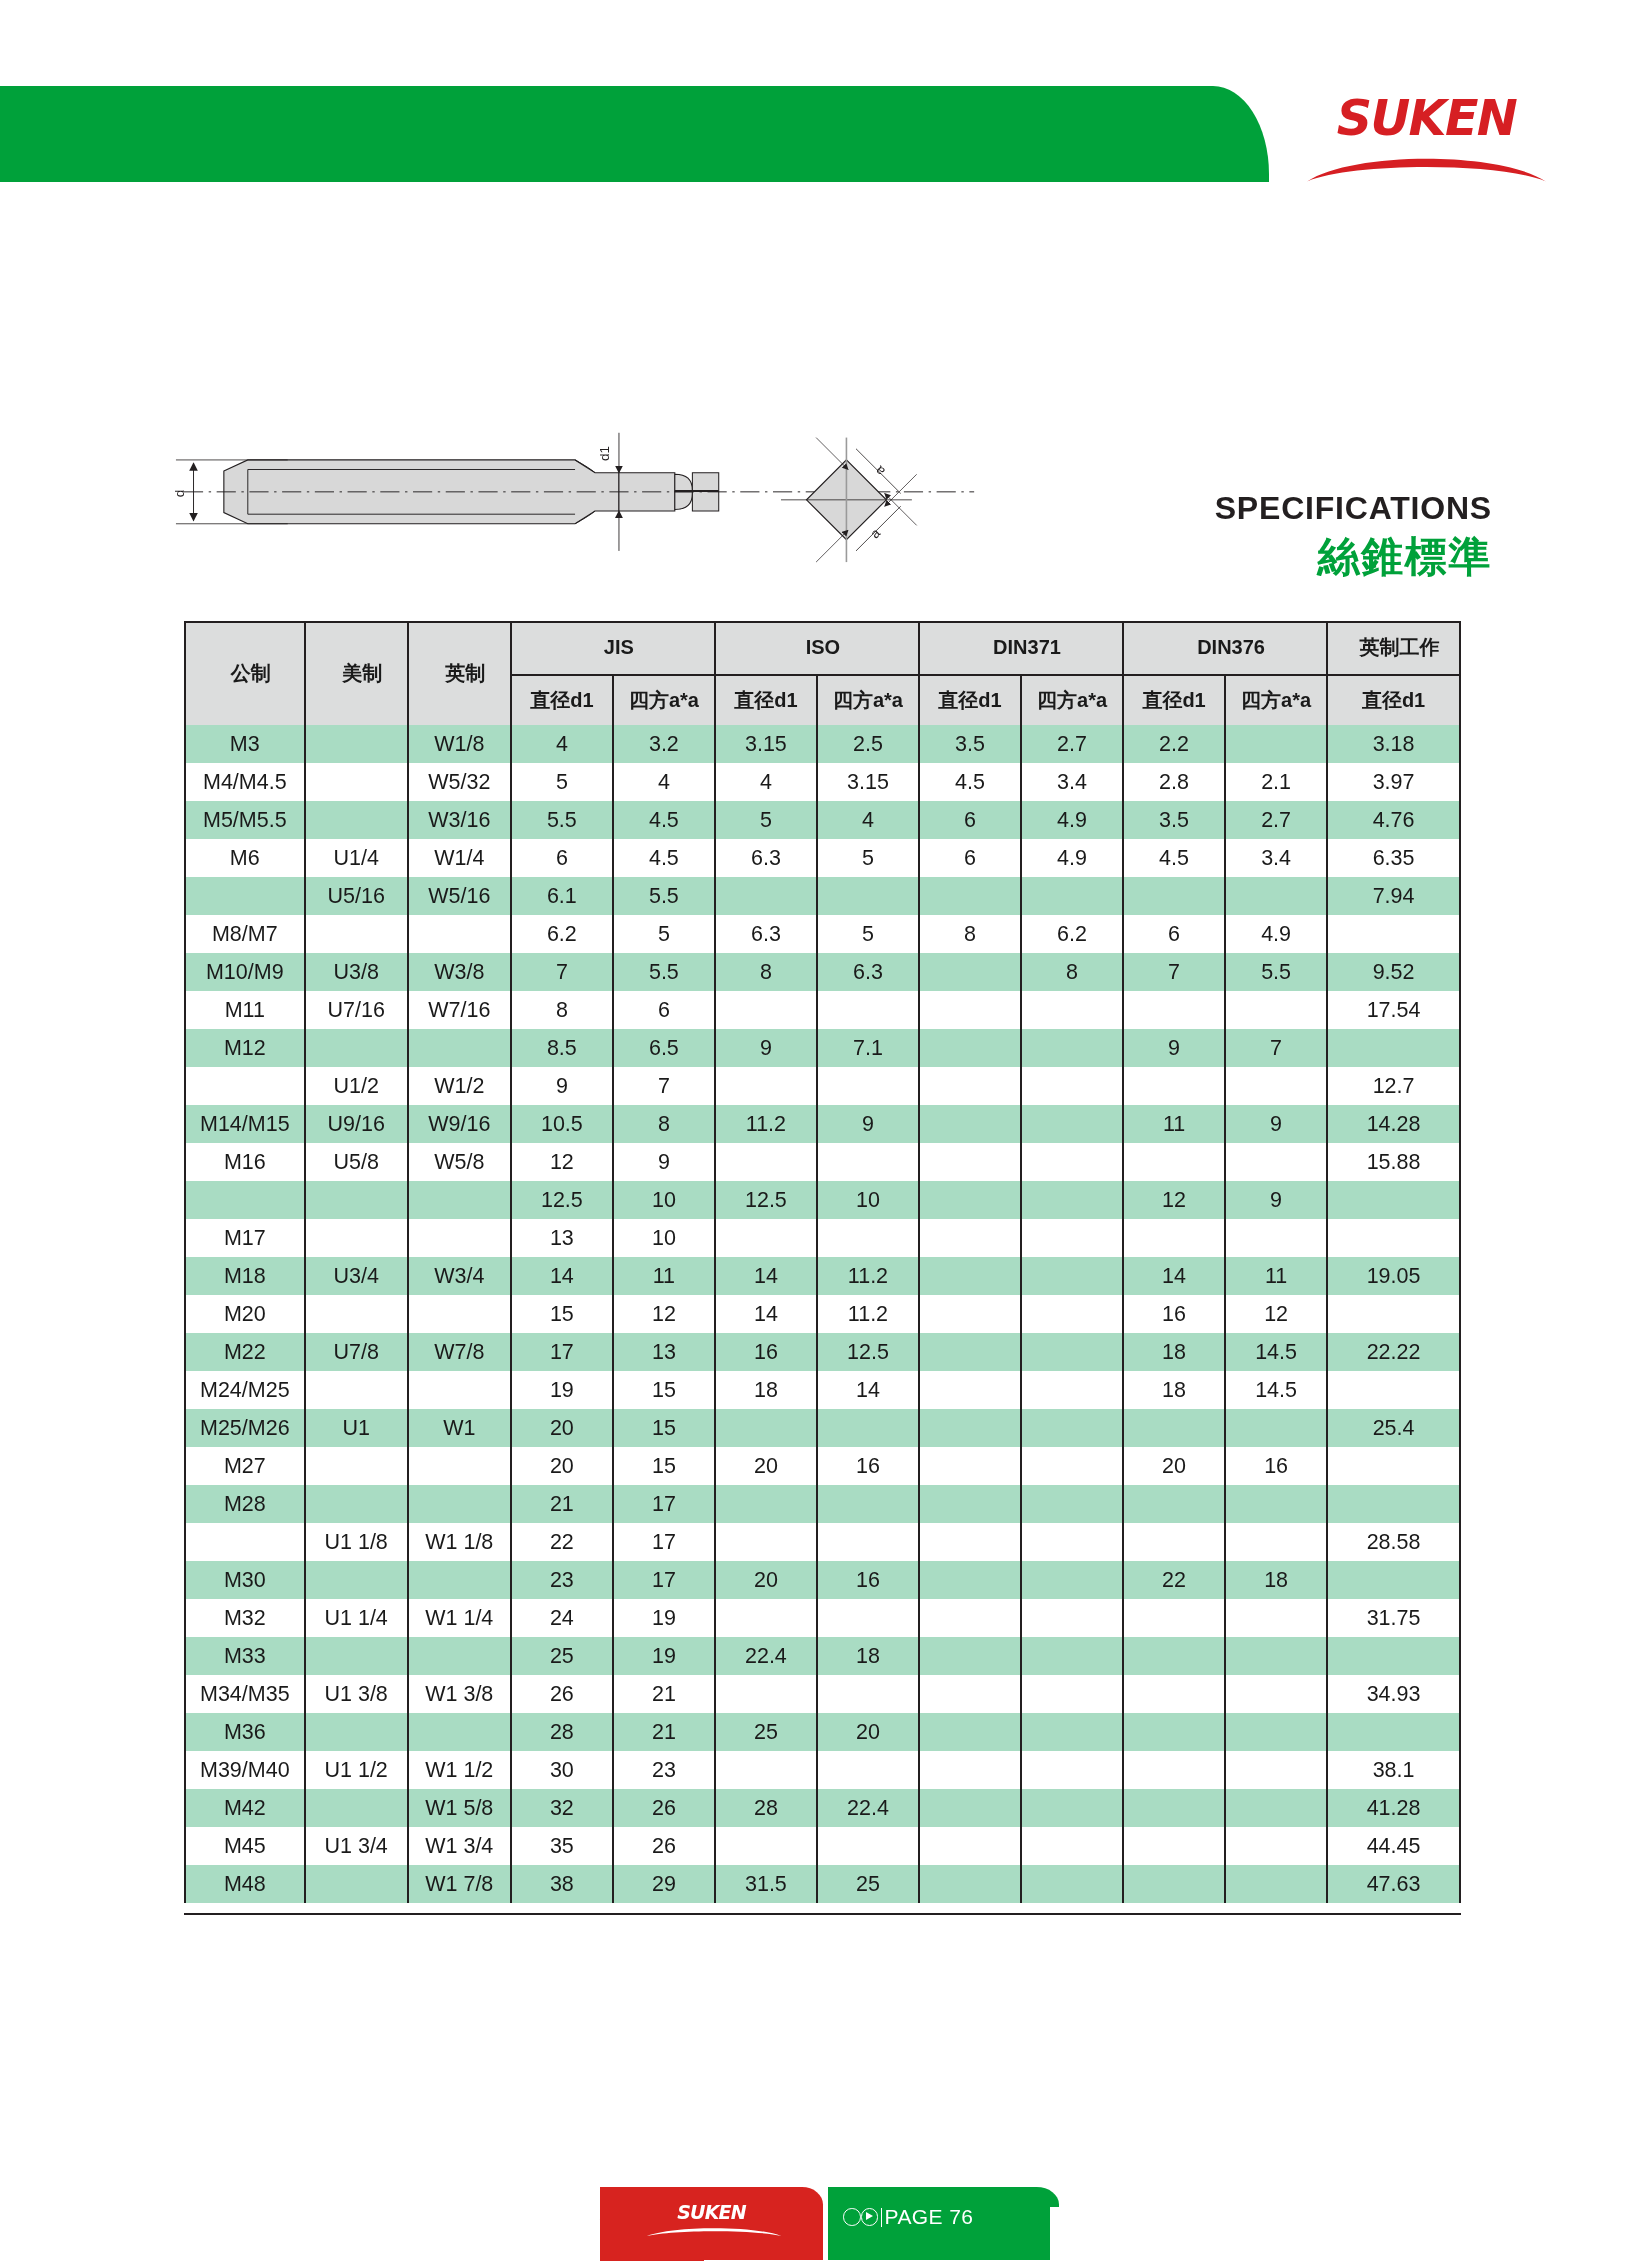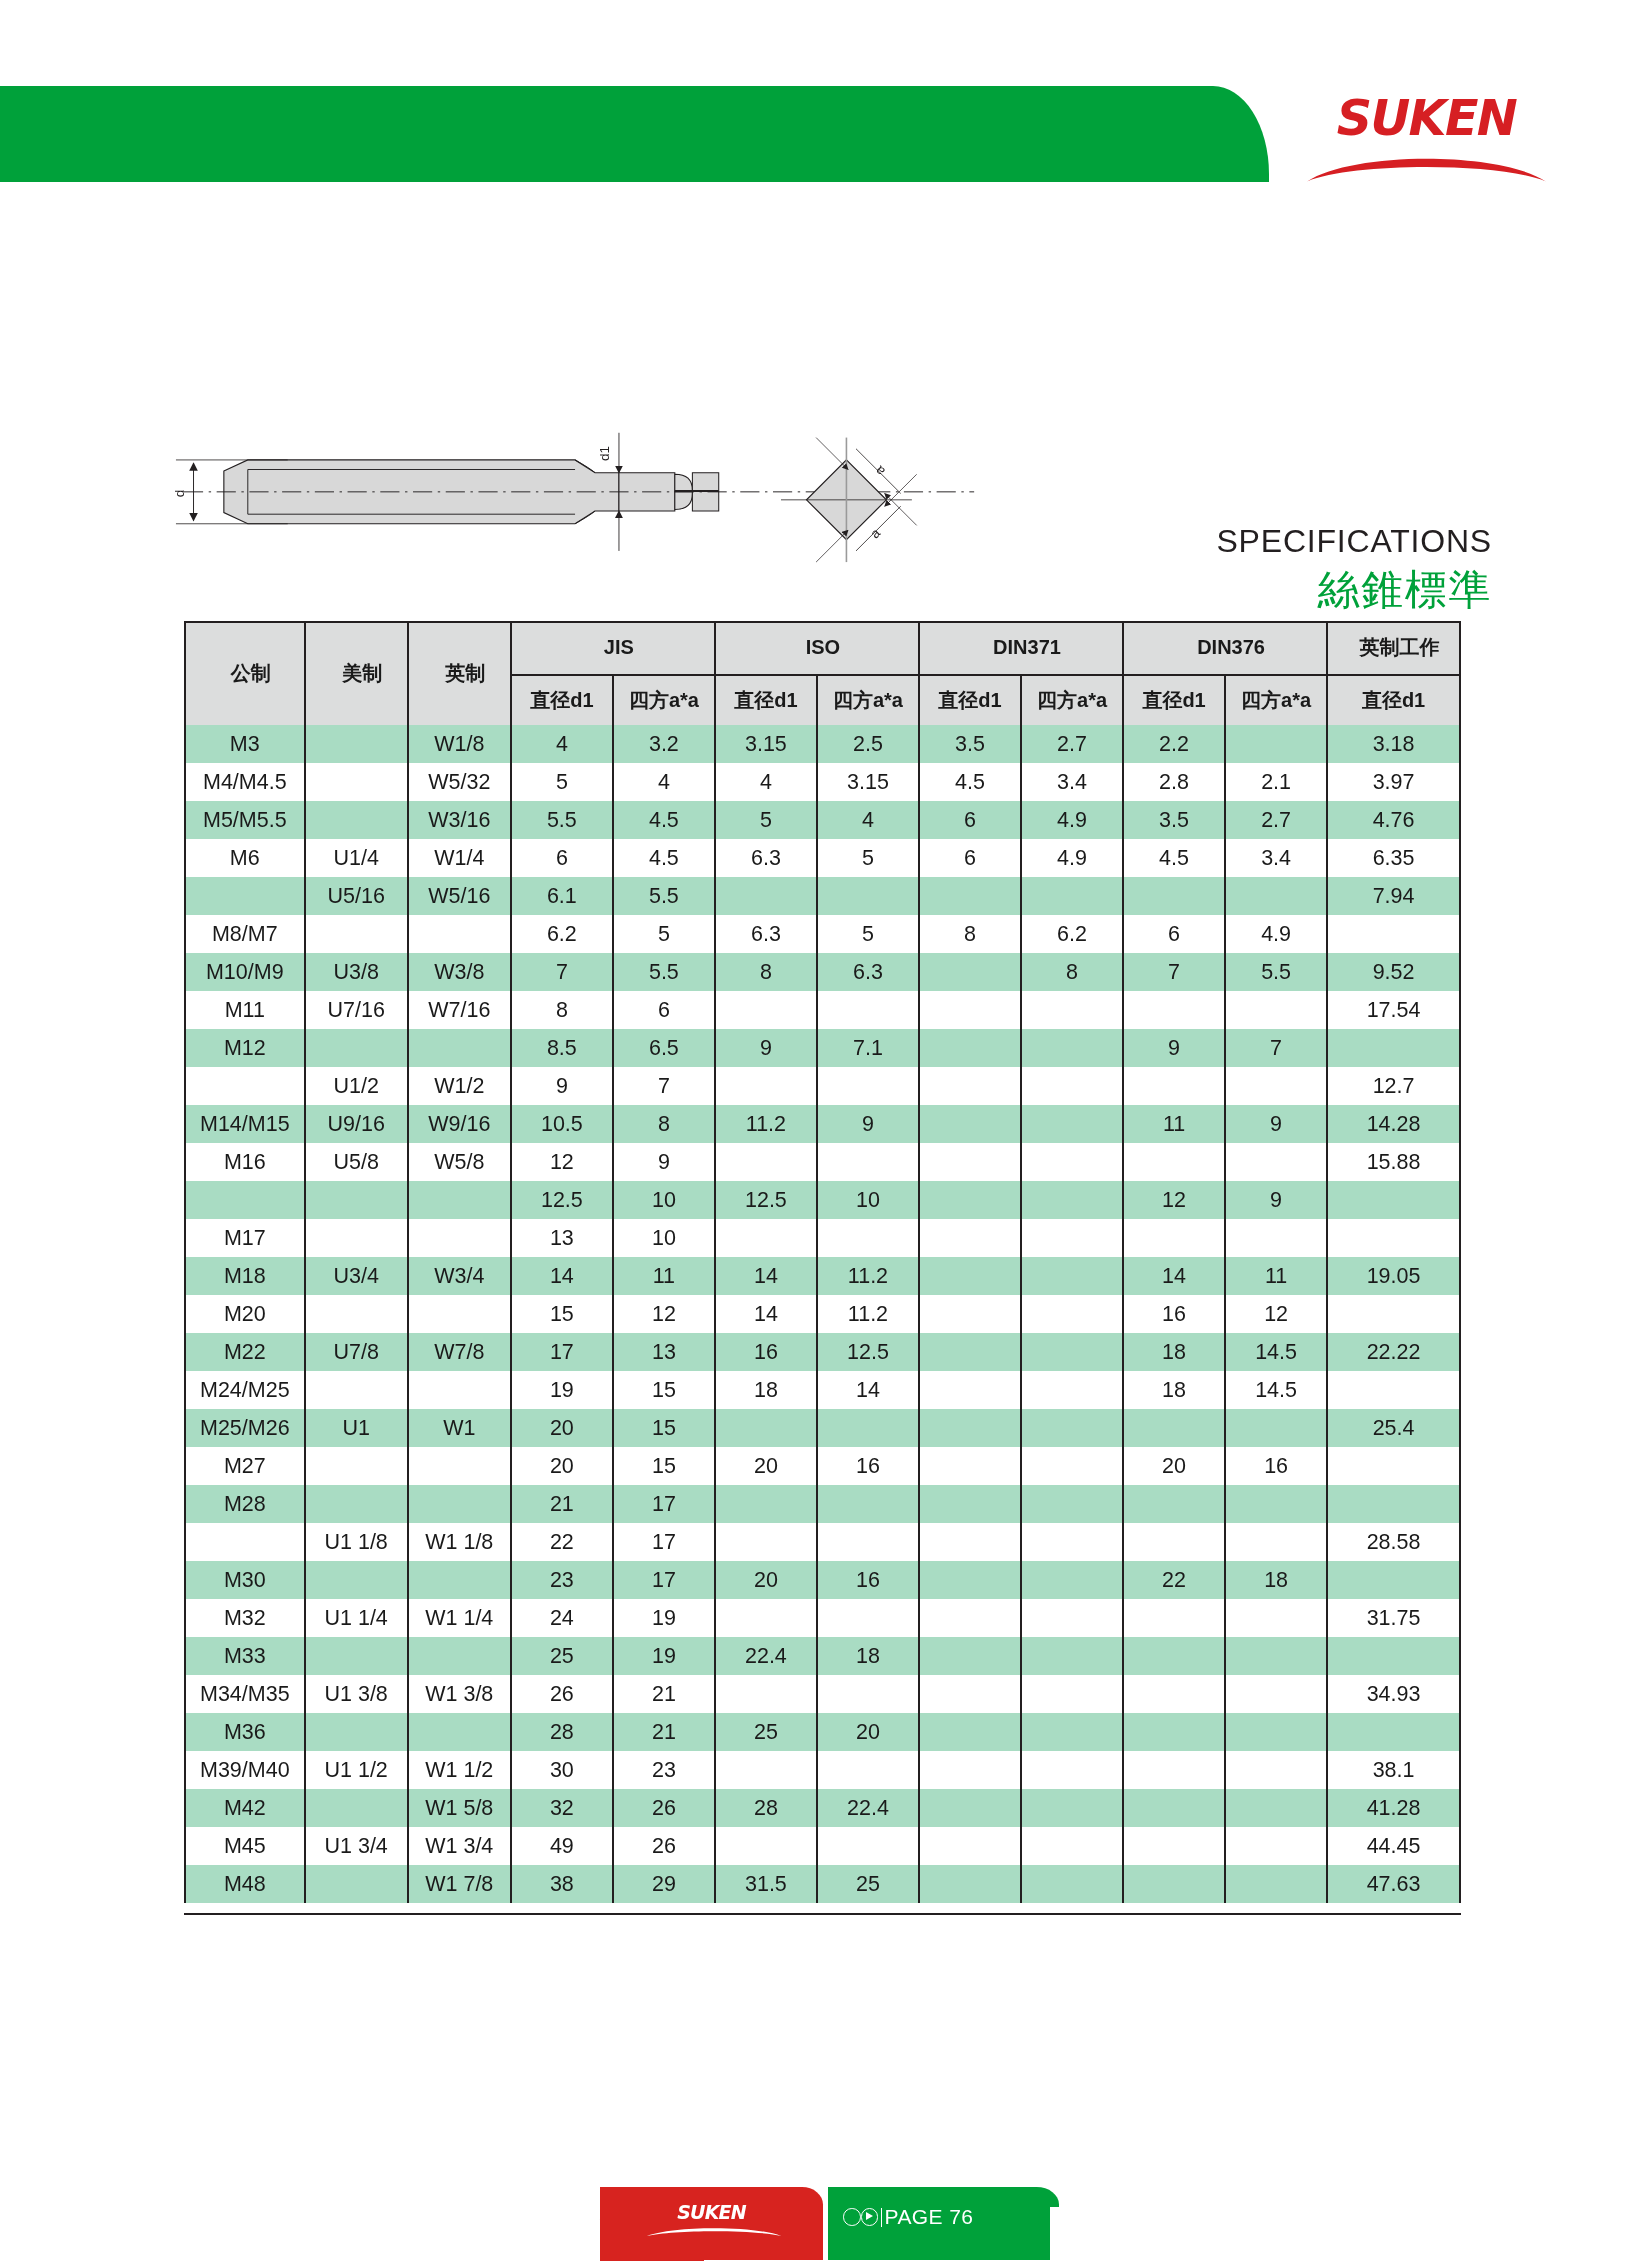--- a/index.html
+++ b/index.html
@@ -65,23 +65,24 @@
   .diagram-area {
     position: absolute;
     left: 160px;
     top: 423px;
     width: 878px;
     height: 184px;
   }
   .spec-title-block {
     position: absolute;
     left: 1189px;
-    top: 524px;
+    top: 491px;
     width: 303px;
     text-align: right;
+    font-weight: bold;
   }
   .spec-en {
     font-family: "Liberation Sans", sans-serif;
     font-size: 32px;
     color: #231f20;
     letter-spacing: 0.8px;
     line-height: 1.12;
   }
   .spec-cn {
     font-family: "DejaVu Sans", sans-serif;
@@ -791,21 +792,21 @@
           <td></td>
           <td></td>
           <td></td>
           <td></td>
           <td>41.28</td>
         </tr>
         <tr class="plain">
           <td>M45</td>
           <td>U1 3/4</td>
           <td>W1 3/4</td>
-          <td>49</td>
+          <td>35</td>
           <td>26</td>
           <td></td>
           <td></td>
           <td></td>
           <td></td>
           <td></td>
           <td></td>
           <td>44.45</td>
         </tr>
         <tr class="alt">

